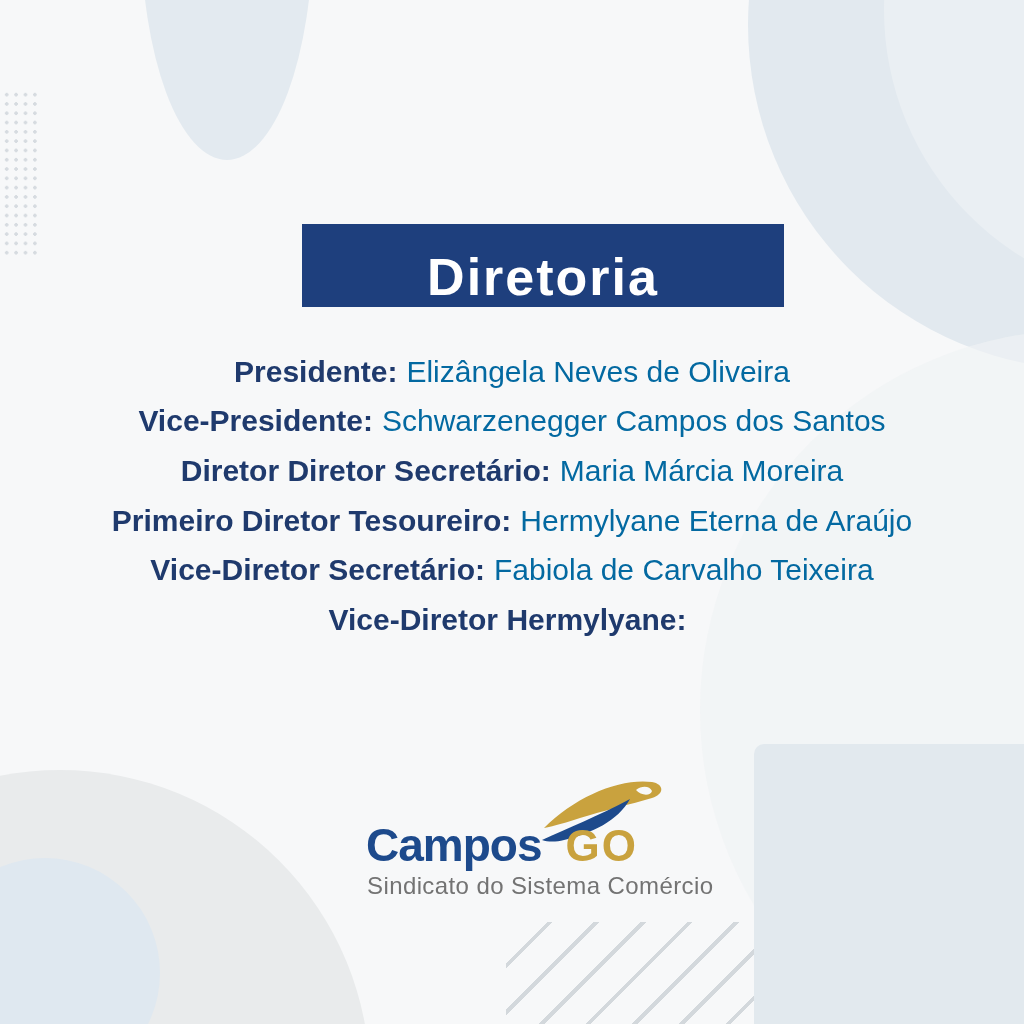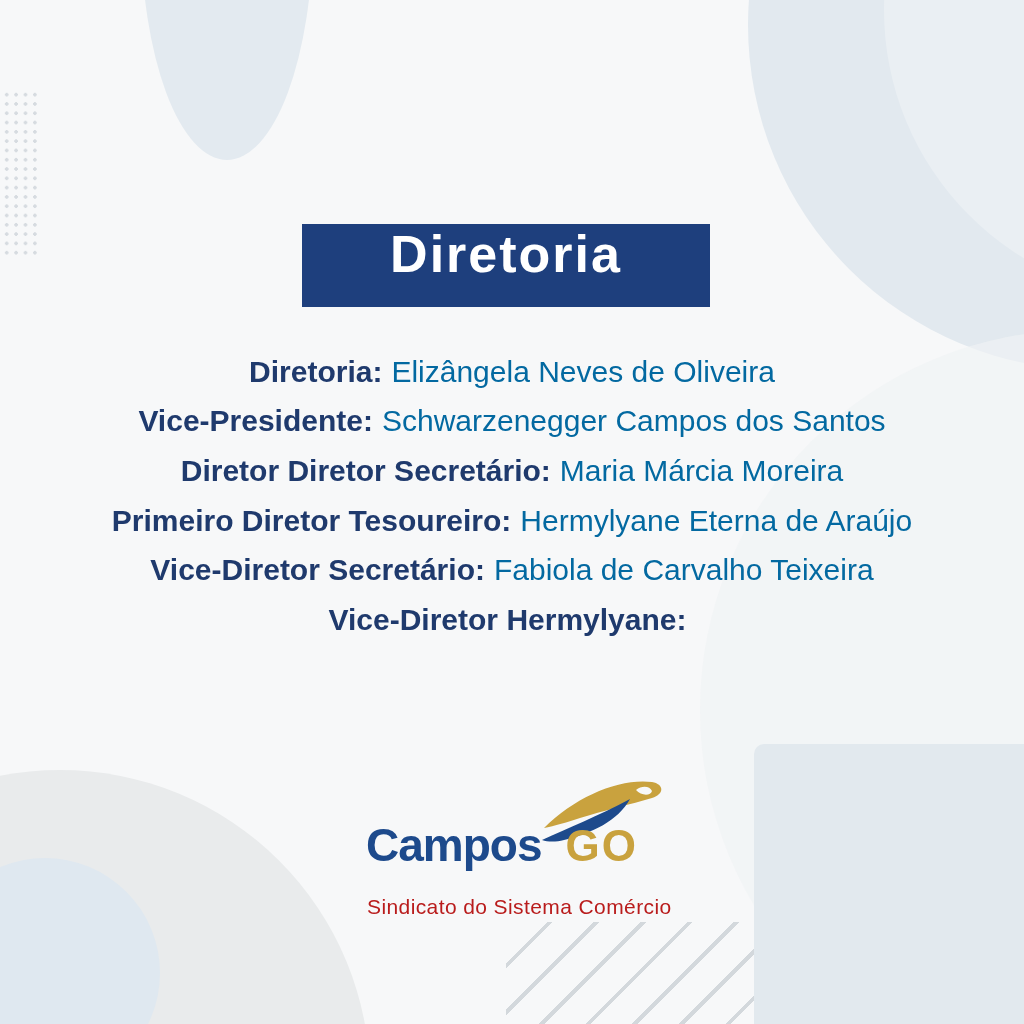--- a/index.html
+++ b/index.html
@@ -44,22 +44,22 @@
     background:repeating-linear-gradient(135deg,
       rgba(255,255,255,0) 0px, rgba(255,255,255,0) 29px,
       #d3d8dc 29px, #d3d8dc 33px);
   }
   .block-bottom-right{
     left:754px;top:744px;width:280px;height:290px;
     background:#e2e9ee;border-radius:10px 0 0 0;
   }
   
   .header-box{
-    position:absolute;left:302px;top:224px;width:408px;height:83px;
-    background:#1e3f7d;display:flex;align-items:flex-start;justify-content:center;
+    position:absolute;left:302px;top:224px;width:482px;height:83px;
+    background:#1e3f7d;display:flex;align-items:flex-end;justify-content:center;
   }
   .header-title{
     color:#ffffff;font-size:52px;font-weight:bold;letter-spacing:2px;
   }
   
   .members{
     position:absolute;left:0;top:347px;width:1024px;
     display:flex;flex-direction:column;
   }
   .member-line{
@@ -69,21 +69,21 @@
   .member-role{font-weight:bold;color:#1f3a6d;margin-right:9px;}
   .member-name{font-weight:400;color:#0369a1;}
   
   .logo-swoosh{position:absolute;left:540px;top:770px;width:130px;height:72px;}
   .logo-text{
     position:absolute;left:366px;top:818px;display:flex;align-items:baseline;
   }
   .logo-brand{color:#1d4a8c;font-size:46px;font-weight:bold;letter-spacing:-1px;}
   .logo-region{color:#c9a23e;font-size:44px;font-weight:800;letter-spacing:2px;margin-left:24px;}
   .logo-tagline{
-    position:absolute;left:367px;top:895px;color:#b91c1c;font-size:21px;
+    position:absolute;left:367px;top:872px;color:#737373;font-size:24px;
     font-weight:400;letter-spacing:.4px;
   }
 </style>
 </head>
 <body>
 
 <div class="canvas">
 
   <div class="shape ellipse-top-band"></div>
   <div class="shape circle-top-right"></div>
@@ -94,21 +94,21 @@
   <div class="shape dots-grid"></div>
   <div class="shape diagonal-lines"></div>
   <div class="shape block-bottom-right"></div>
 
   <div class="header-box">
     <span class="header-title">Diretoria</span>
   </div>
 
   <div class="members">
     <div class="member-line">
-      <span class="member-role">Diretoria:</span>
+      <span class="member-role">Presidente:</span>
       <span class="member-name">Elizângela Neves de Oliveira</span>
     </div>
     <div class="member-line">
       <span class="member-role">Vice-Presidente:</span>
       <span class="member-name">Schwarzenegger Campos dos Santos</span>
     </div>
     <div class="member-line">
       <span class="member-role">Diretor Diretor Secretário:</span>
       <span class="member-name">Maria Márcia Moreira</span>
     </div>

